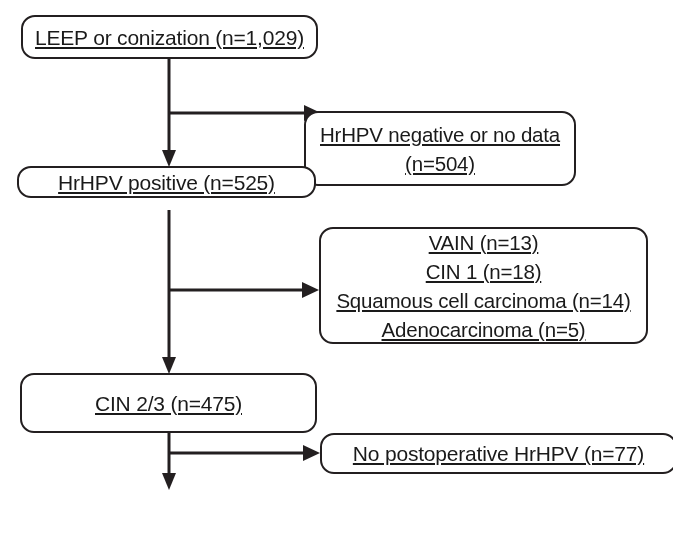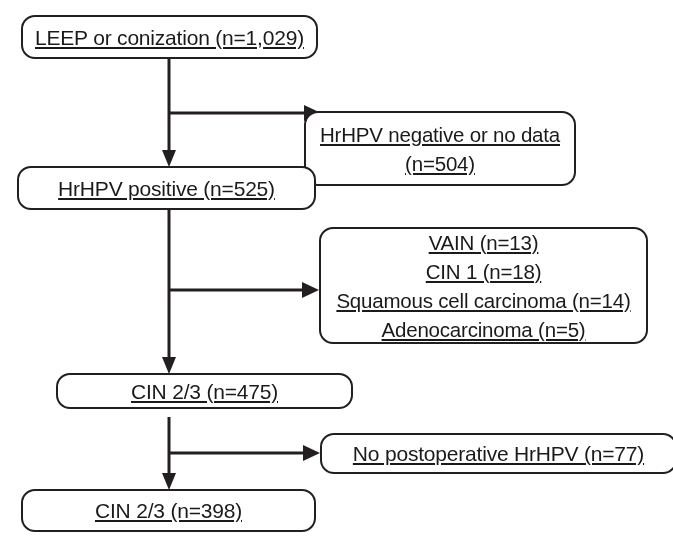--- a/index.html
+++ b/index.html
@@ -98,36 +98,33 @@
 
   <div class="node-box" style="left: 21px; top: 15px; width: 297px; height: 44px;">
     <span class="node-text">LEEP or conization (n=1,029)</span>
   </div>
 
   <div class="node-box" style="left: 304px; top: 75px; width: 272px; height: 75px; margin-top: 36px;">
     <span class="node-text multiline">HrHPV negative or no data
 (n=504)</span>
   </div>
 
-  <div class="node-box" style="left: 17px; top: 166px; width: 299px; height: 44px;">
+  <div class="node-box" style="left: 17px; top: 166px; width: 299px; height: 32px;">
     <span class="node-text">HrHPV positive (n=525)</span>
   </div>
 
   <div class="node-box" style="left: 319px; top: 227px; width: 329px; height: 117px;">
     <span class="node-text multiline">VAIN (n=13)
 CIN 1 (n=18)
 Squamous cell carcinoma (n=14)
 Adenocarcinoma (n=5)</span>
   </div>
 
-  <div class="node-box" style="left: 20px; top: 373px; width: 297px; height: 36px; margin-left: 36px;">
+  <div class="node-box" style="left: 20px; top: 373px; width: 297px; height: 60px;">
     <span class="node-text">CIN 2/3 (n=475)</span>
   </div>
 
   <div class="node-box" style="left: 320px; top: 433px; width: 357px; height: 41px;">
     <span class="node-text">No postoperative HrHPV (n=77)</span>
   </div>
 
-  <div class="node-box" style="left: 21px; top: 489px; width: 295px; height: 43px;">
-    <span class="node-text">CIN 2/3 (n=398)</span>
-  </div>
 
 </div>
 
 </body></html>

